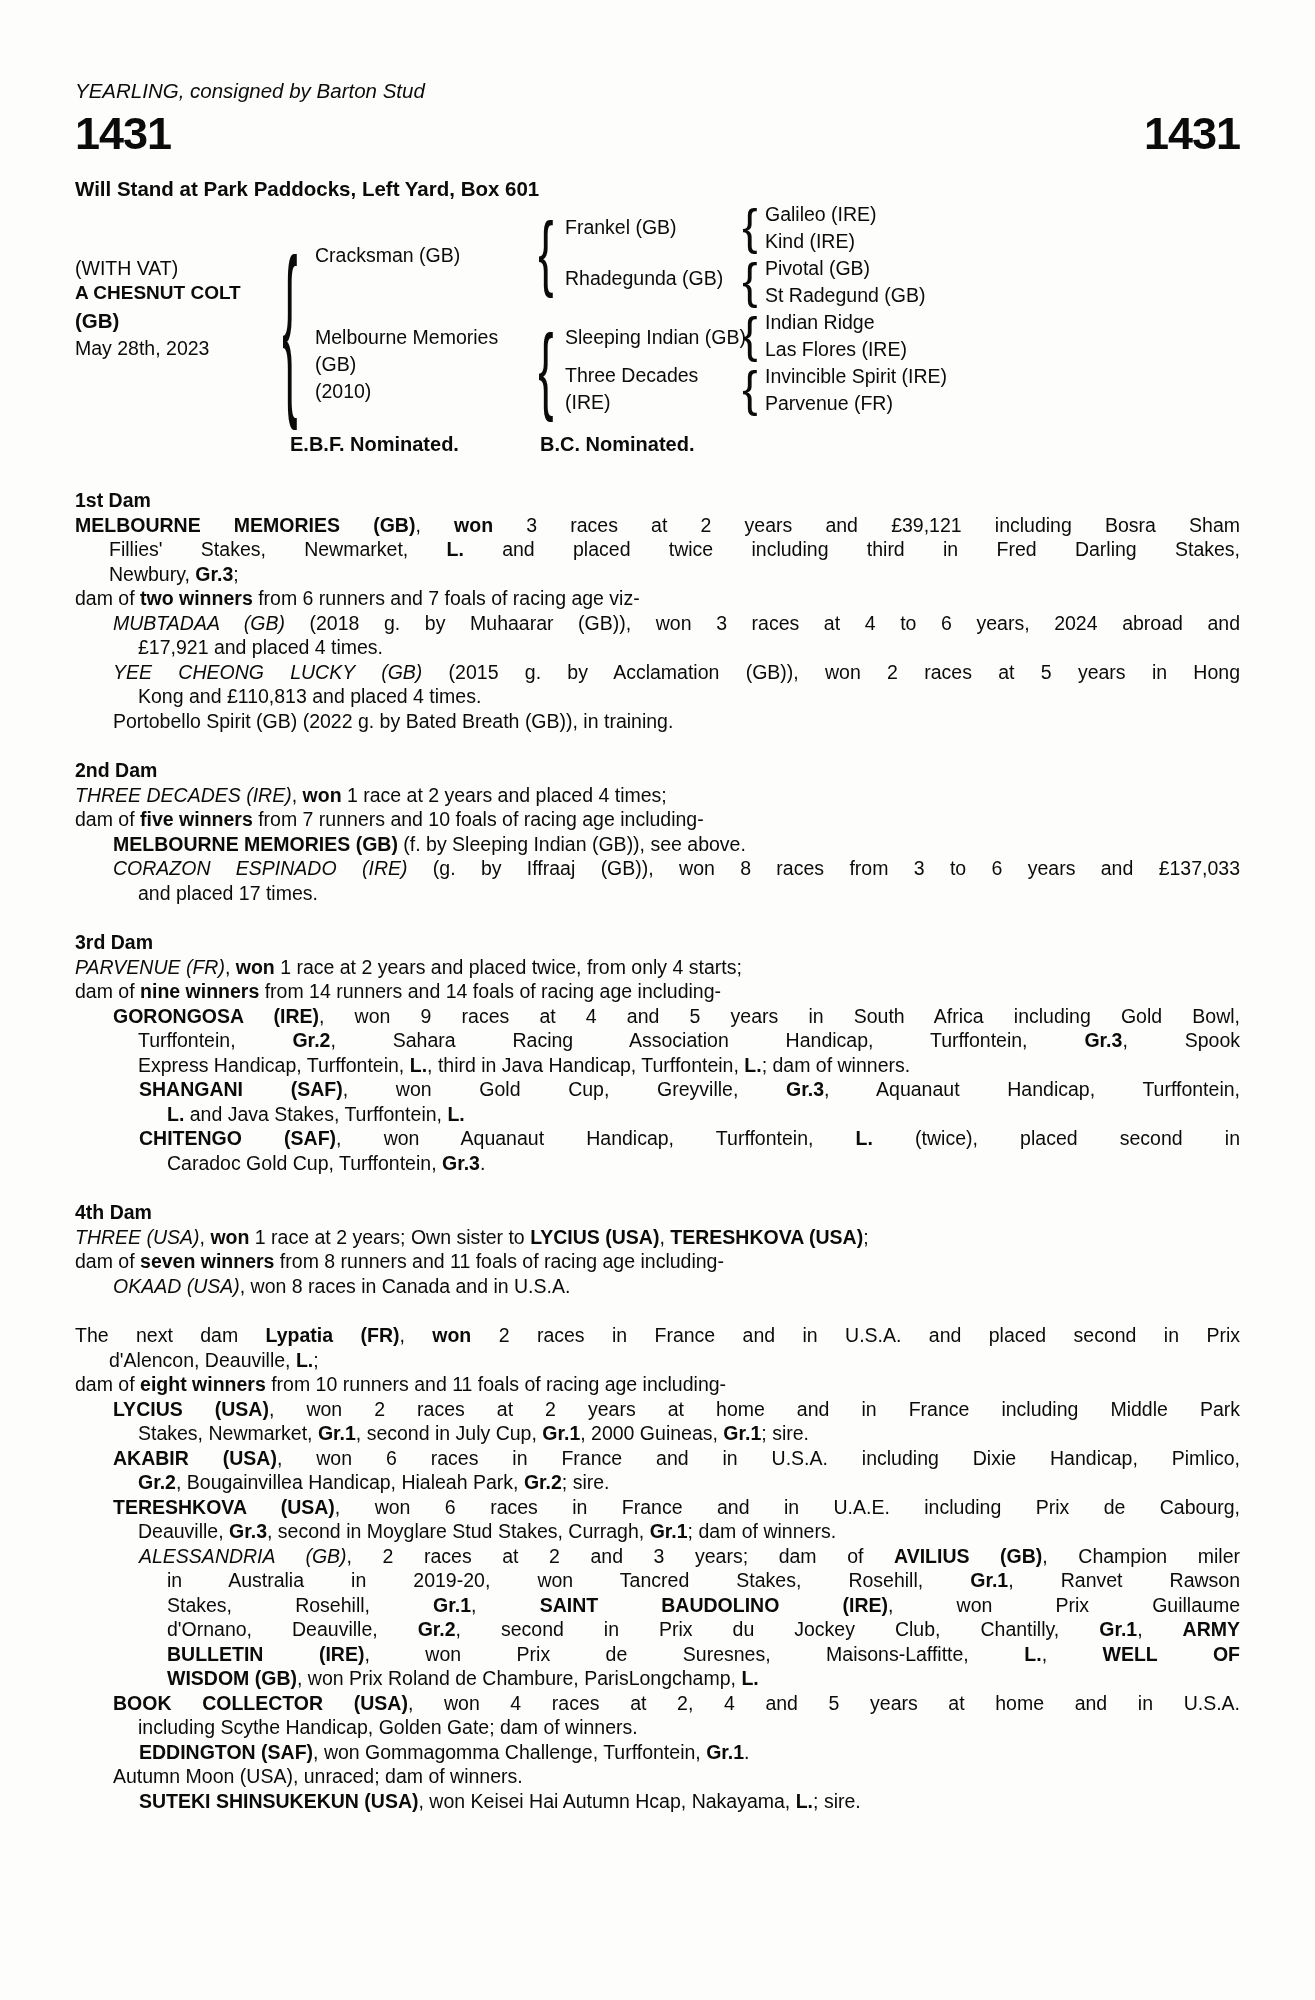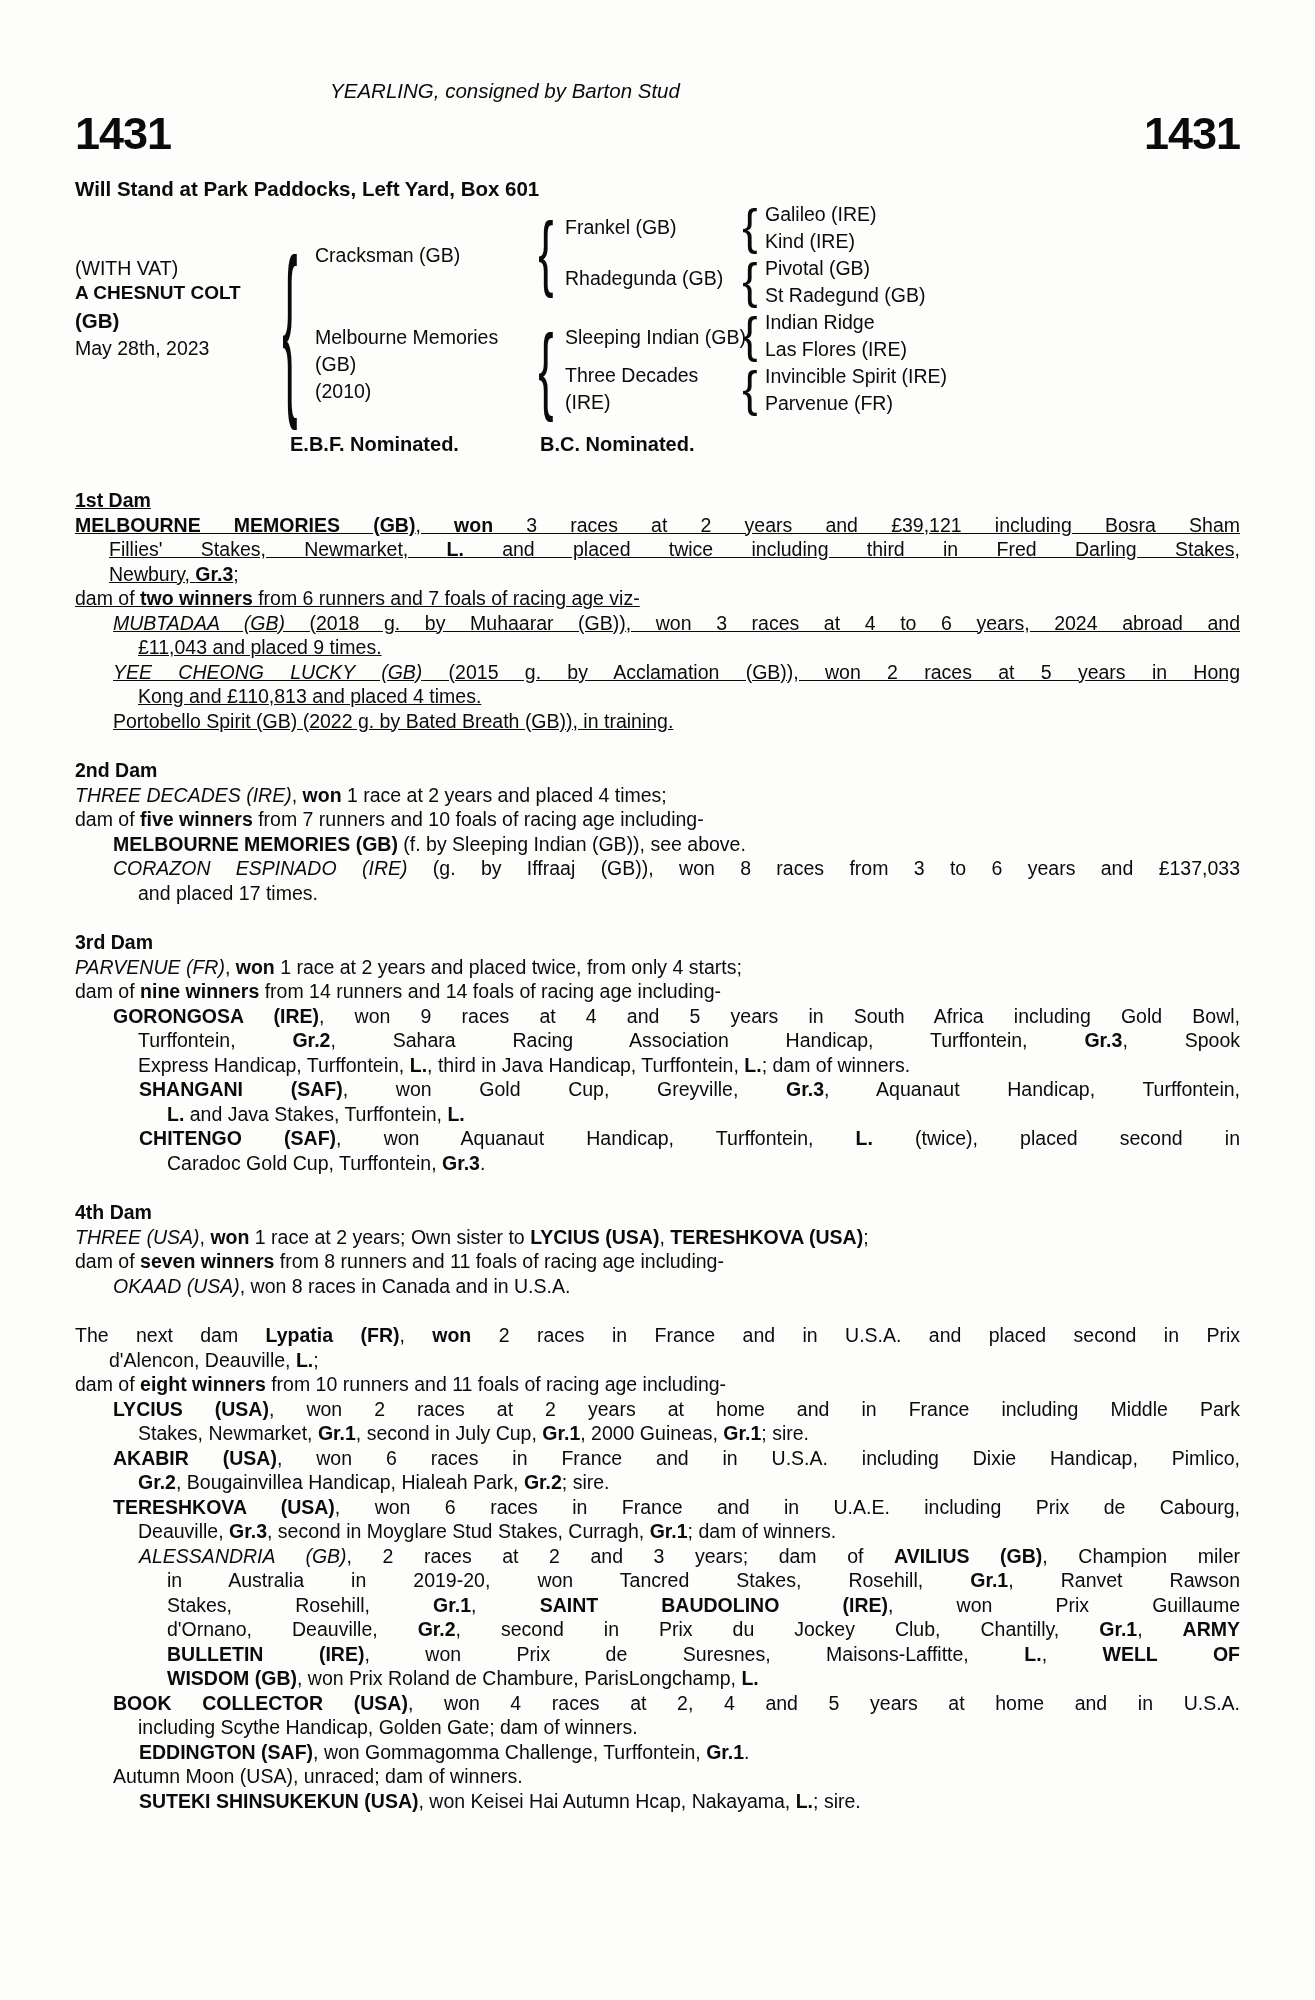--- a/index.html
+++ b/index.html
@@ -6,21 +6,21 @@
   .page{
     position:relative;
     width:1315px;height:2000px;
     background:#fdfdfc;color:#0b0b0b;
     font-family:"Liberation Sans","DejaVu Sans",sans-serif;
     padding:0 75px;box-sizing:border-box;overflow:hidden;
   }
   
   .title{
     margin-top:78px;margin-right:305px;
-    text-align:center;font-style:italic;font-size:20.5px;line-height:25px;
+    text-align:left;font-style:italic;font-size:20.5px;line-height:25px;
   }
   .lot-row{
     display:flex;justify-content:space-between;align-items:flex-start;
     margin-top:8px;
   }
   .lot{font-size:45px;line-height:1;font-weight:700;letter-spacing:-1px;}
   .stand{margin-top:21px;font-weight:700;font-size:20.5px;line-height:24px;}
   
   .pedigree{position:relative;height:262px;font-size:19.5px;line-height:22px;}
   .ped-cell{position:absolute;white-space:nowrap;}
@@ -47,21 +47,21 @@
   .br-xl{left:206px;top:38px;height:172px;}  .br-xl span{transform:scaleY(4.1);}
   .br-ma{left:462px;top:13px;height:76px;}   .br-ma span{transform:scaleY(1.8);}
   .br-mb{left:462px;top:122px;height:90px;}  .br-mb span{transform:scaleY(2.1);}
   .br-s{height:46px;left:666px;}             .br-s span{transform:scaleY(1.1);}
   .bs1{top:2px;} .bs2{top:56px;} .bs3{top:110px;} .bs4{top:164px;}
   .nom{position:absolute;top:232px;font-weight:700;font-size:20px;white-space:nowrap;}
   .nom-ebf{left:215px;} .nom-bc{left:465px;}
   
   .dams{margin-top:25px;font-size:19.5px;line-height:24.5px;}
   .dam-section{margin-top:25px;}
-  .dam-section:first-child{margin-top:0;text-decoration:underline;}
+  .dam-section:first-child{margin-top:0;}
   .dam-heading{font-weight:700;}
   .para{margin:0;}
   .pline{text-align:justify;text-align-last:justify;text-justify:inter-word;}
   .pline.lastline{text-align-last:left;}
   .ind0 .pline{margin-left:34px;} .ind0 .pline.firstline{margin-left:0;}
   .ind1 .pline{margin-left:63px;} .ind1 .pline.firstline{margin-left:38px;}
   .ind2 .pline{margin-left:92px;} .ind2 .pline.firstline{margin-left:64px;}
   .b{font-weight:700;} .i{font-style:italic;}
 </style>
 </head>
@@ -135,21 +135,21 @@
         <div class="para ind0">
           <div class="pline firstline"><span class="b">MELBOURNE MEMORIES (GB)</span><span>, </span><span class="b">won</span><span> 3 races at 2 years and £39,121 including Bosra Sham</span></div>
           <div class="pline"><span>Fillies' Stakes, Newmarket, </span><span class="b">L.</span><span> and placed twice including third in Fred Darling Stakes,</span></div>
           <div class="pline lastline"><span>Newbury, </span><span class="b">Gr.3</span><span>;</span></div>
         </div>
         <div class="para ind0">
           <div class="pline firstline lastline"><span>dam of </span><span class="b">two winners</span><span> from 6 runners and 7 foals of racing age viz-</span></div>
         </div>
         <div class="para ind1">
           <div class="pline firstline"><span class="i">MUBTADAA (GB)</span><span> (2018 g. by Muhaarar (GB)), won 3 races at 4 to 6 years, 2024 abroad and</span></div>
-          <div class="pline lastline"><span>£11,043 and placed 9 times.</span></div>
+          <div class="pline lastline"><span>£17,921 and placed 4 times.</span></div>
         </div>
         <div class="para ind1">
           <div class="pline firstline"><span class="i">YEE CHEONG LUCKY (GB)</span><span> (2015 g. by Acclamation (GB)), won 2 races at 5 years in Hong</span></div>
           <div class="pline lastline"><span>Kong and £110,813 and placed 4 times.</span></div>
         </div>
         <div class="para ind1">
           <div class="pline firstline lastline"><span>Portobello Spirit (GB) (2022 g. by Bated Breath (GB)), in training.</span></div>
         </div>
       </div>
       <div class="dam-section">

